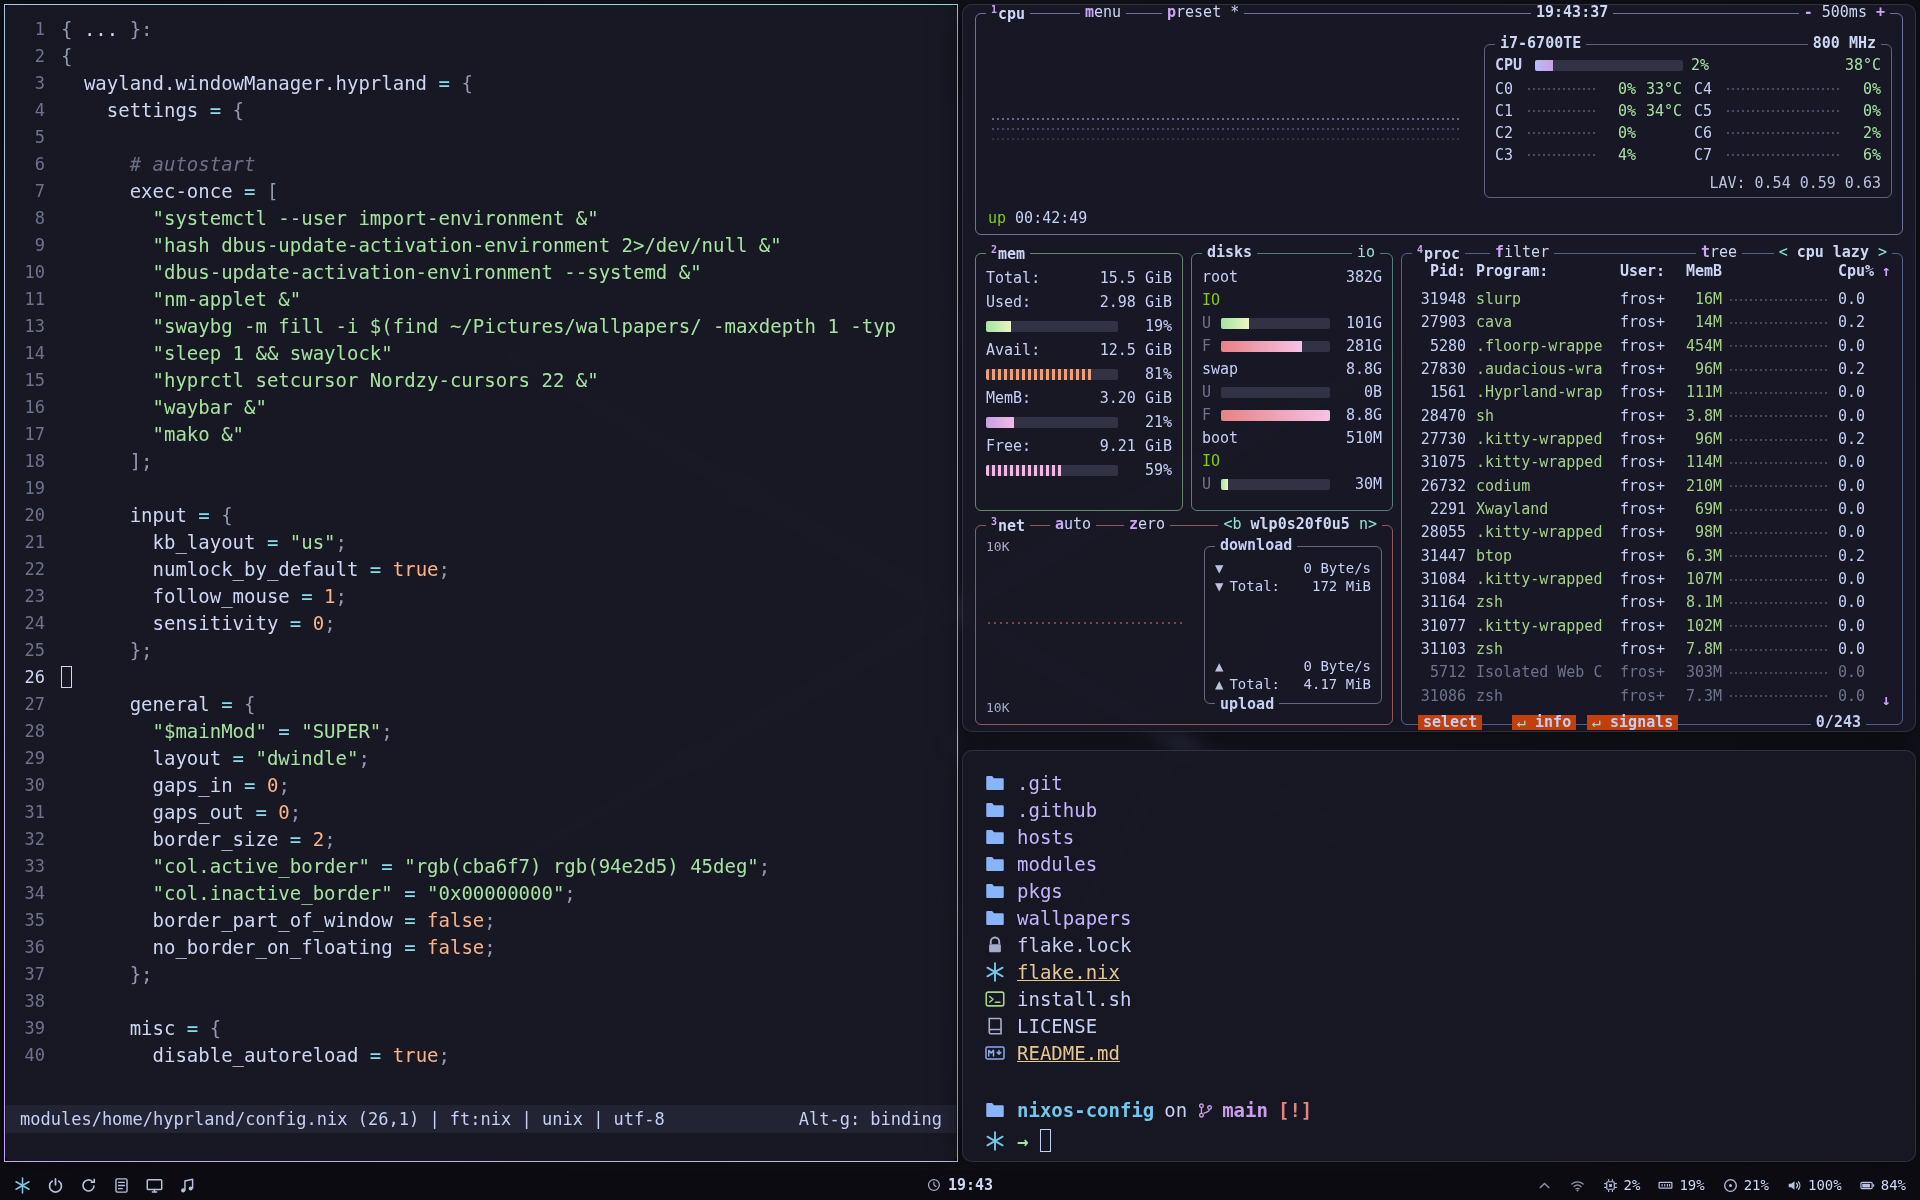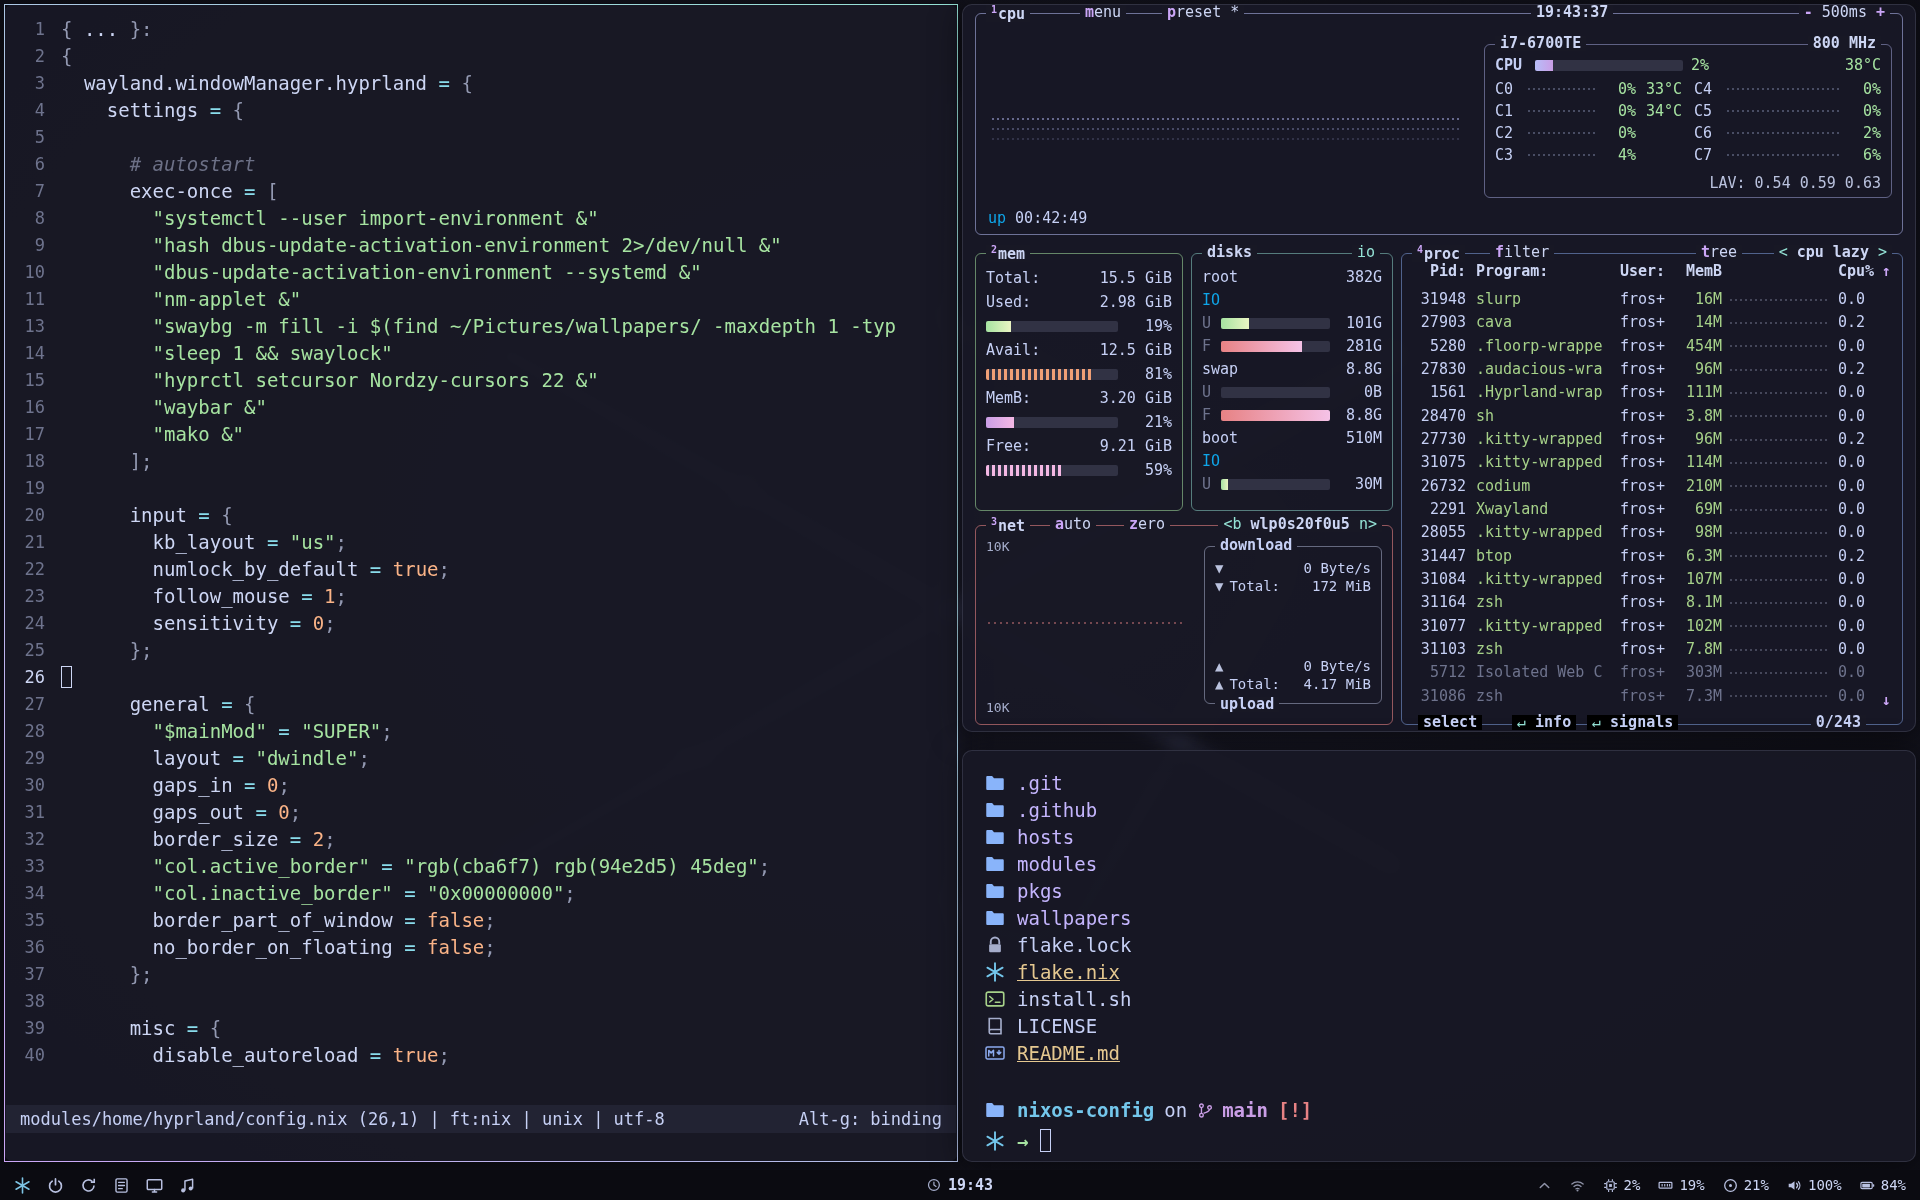--- a/index.html
+++ b/index.html
@@ -33,21 +33,21 @@
 
   
   #btop-window{font-size:15px;line-height:1;color:#c6d0f5}
   .bbox{position:absolute;border:1px solid;border-radius:6px}
   .btitle{position:absolute;top:-9px;left:10px;background:#181825;padding:0 5px;font-weight:bold;color:#cdd6f4;white-space:pre}
   .btitle sup,.bsup{font-size:10px;color:#cba6f7;font-weight:bold;margin-right:1px}
   .btn{position:absolute;top:-9px;background:#181825;padding:0 5px;color:#cdd6f4;white-space:pre}
   .hk{color:#cba6f7;font-weight:bold}
   .tealc{color:#94e2d5}
   .grn{color:#a6e3a1}
-  .dim{color:#0ea5e9}
+  .dim{color:#84cc16}
 
   #cpu-box{left:12px;top:8px;right:12px;height:222px;border-color:rgba(183,189,248,.55)}
   .cdots{position:absolute;height:2px;background:repeating-linear-gradient(90deg,rgba(183,189,248,.55) 0 2px,transparent 2px 5px)}
   .c1{left:16px;top:104px;width:470px;opacity:.9}
   .c2{left:16px;top:114px;width:470px;opacity:.55}
   .c3{left:16px;top:124px;width:470px;opacity:.3}
   .uptime{position:absolute;left:12px;bottom:8px;white-space:pre}
   .btime{left:555px;font-weight:bold}
   .binterval{right:12px}
 
@@ -115,21 +115,21 @@
   #proc-rows{position:absolute;left:12px;right:24px;top:34px;bottom:16px;display:flex;flex-direction:column;overflow:hidden}
   .proc-row{display:flex;height:23.4px;align-items:center;white-space:pre}
   .proc-row .pp{color:#c6d0f5}
   .proc-row .pg{color:#a6d189}
   .proc-row .pu{color:#c6d0f5}
   .proc-row .pm{color:#a6d189}
   .pdots{flex:1;height:2px;margin:0 8px;background:repeating-linear-gradient(90deg,#45475a 0 2px,transparent 2px 5px);align-self:center}
   .proc-row .pc{color:#c6d0f5}
   .proc-row.dimrow span{color:#6e738d!important}
   .pfoot{position:absolute;left:0;right:0;bottom:-9px;height:18px}
-  .pfbtn{position:absolute;background:#000000;padding:0 5px;white-space:pre}
+  .pfbtn{position:absolute;background:#c2410c;padding:0 5px;white-space:pre}
   .pcount{position:absolute;right:36px;background:#181825;padding:0 5px;font-weight:bold}
 
   
   #term-window{font-size:19px}
   #file-list{position:absolute;left:22px;top:18px;right:16px}
   .file-row{display:flex;align-items:center;height:27px}
   .fic{width:20px;height:20px;margin-right:12px;flex:none}
   .f-dir{color:#c4b5fd;font-weight:normal}
   .f-plain{color:#c6d0f5}
   .f-accent{color:#e5c890;text-decoration:underline}

